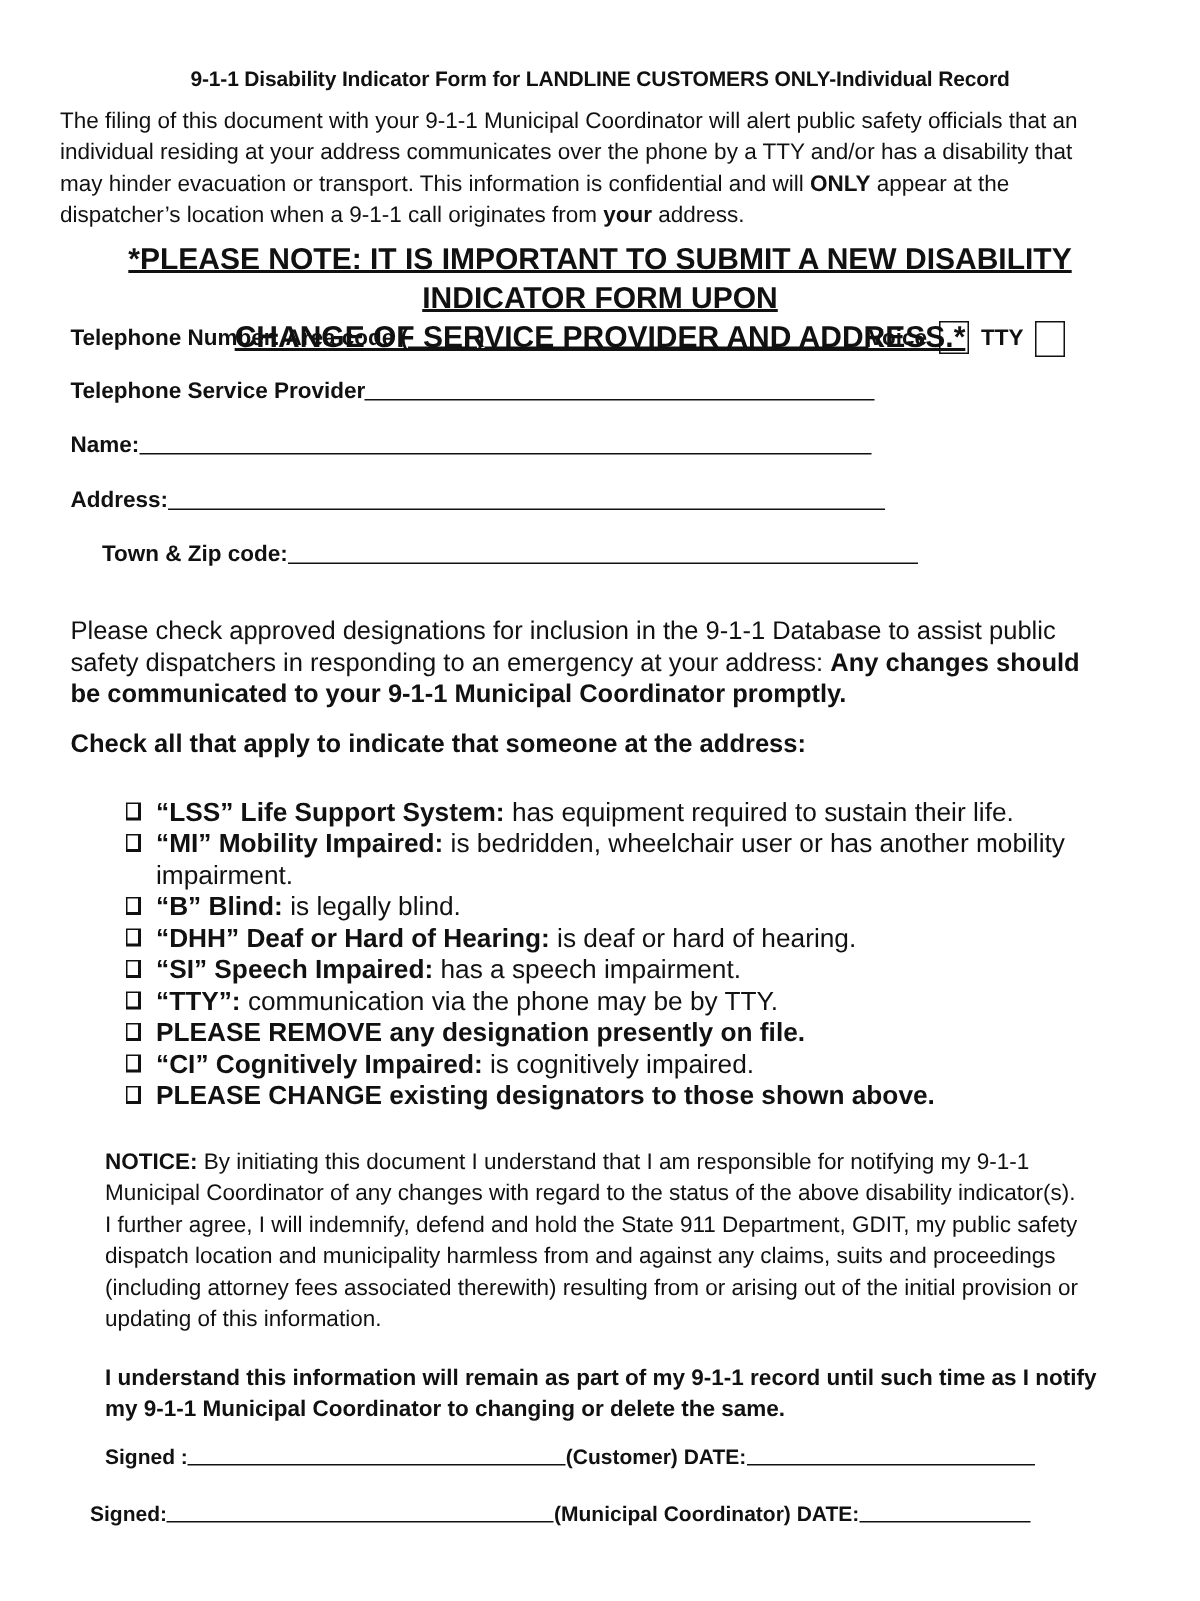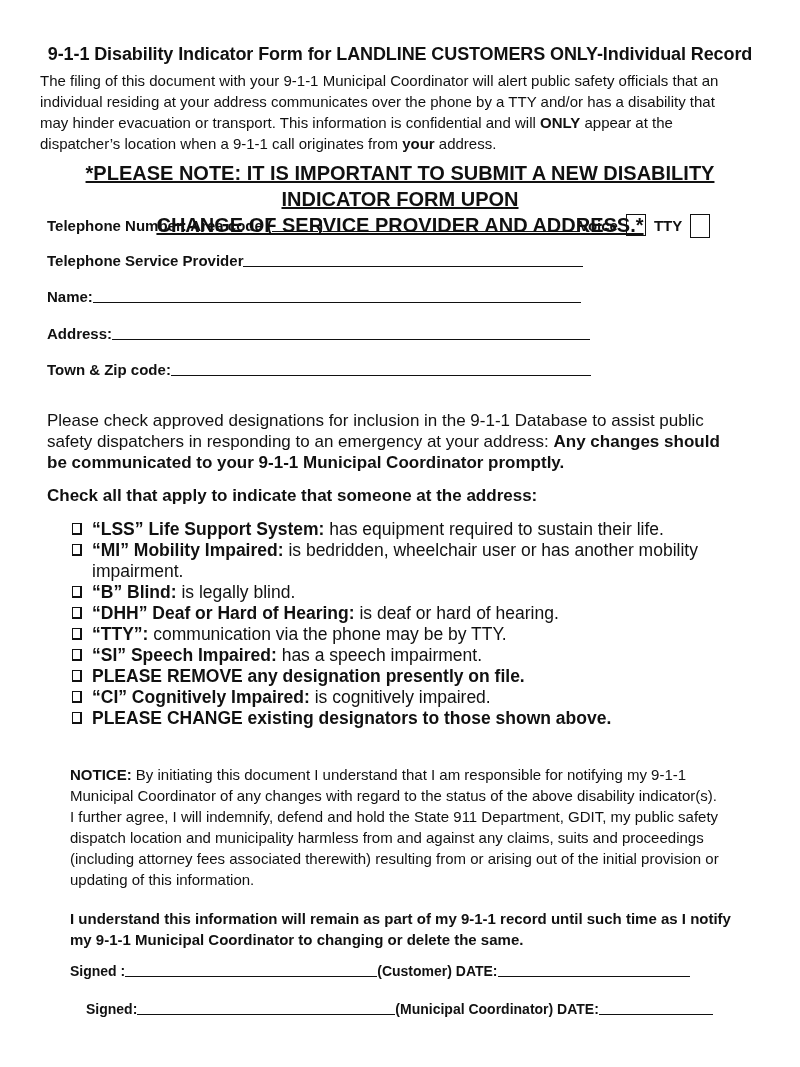--- a/index.html
+++ b/index.html
@@ -2,21 +2,21 @@
 <html><head>
 <meta charset="utf-8">
 <style>
   html, body { margin: 0; padding: 0; background: #ffffff; }
   body {
     width: 800px; height: 1067px; position: relative; overflow: hidden;
     font-family: "Liberation Sans", sans-serif; color: #111111;
   }
   .title {
     position: absolute; left: 0; top: 44px; width: 800px; text-align: center;
-    font-weight: bold; font-size: 18px; letter-spacing: -0.1px;
+    font-weight: bold; font-size: 14px; letter-spacing: -0.1px;
   }
   .intro {
     position: absolute; left: 40px; top: 70px; width: 720px; 
     font-size: 15px; line-height: 21px;
   }
   .note {
     position: absolute; left: 40px; top: 160px; width: 720px; text-align: center;
     font-size: 20px; font-weight: bold; text-decoration: underline; line-height: 26px;
   }
   .field-row {
@@ -25,21 +25,21 @@
   .field-line { display: inline-block; border-bottom: 1.3px solid #111; height: 14px; margin-bottom: 2px; }
   .box {
     display: inline-block; width: 20px; height: 22px; border: 1.3px solid #111; margin-left: 8px; margin-right: 8px;
     vertical-align: middle; box-sizing: border-box;
   }
   .para {
     position: absolute; left: 47px; width: 680px; font-size: 17px; line-height: 21px;
   }
   .checklist {
     position: absolute; left: 72px; top: 519px; width: 690px; font-size: 17.5px; line-height: 21px;
-    margin: 0; padding: 0; list-style: none;
+    margin: 12px; padding: 0; list-style: none;
   }
   .checklist li { display: flex; align-items: flex-start; }
   .checklist .cb {
     display: inline-block; width: 10px; height: 12px; border: 1.5px solid #111; border-right-width: 2.5px; border-bottom-width: 2.5px;
     margin-top: 4px; margin-right: 10px; flex: 0 0 auto; box-sizing: border-box;
   }
   .notice {
     position: absolute; left: 70px; top: 764px; width: 650px; font-size: 15px; line-height: 21px;
   }
   .understand {
@@ -86,21 +86,21 @@
 <div class="field-row" style="top:288px;">
   <span>Name:</span>
   <span class="field-line" style="width:488px;"></span>
 </div>
 
 <div class="field-row" style="top:325px;">
   <span>Address:</span>
   <span class="field-line" style="width:478px;"></span>
 </div>
 
-<div class="field-row" style="top:361px;">
+<div class="field-row" style="top:361px;margin-left:21px;">
   <span>Town &amp; Zip code:</span>
   <span class="field-line" style="width:420px;"></span>
 </div>
 
 <div class="para" style="top:410px;">
   <span>Please check approved designations for inclusion in the 9-1-1 Database to assist public safety dispatchers in responding to an emergency at your address:  </span><b>Any changes should be communicated to your 9-1-1 Municipal Coordinator promptly.</b>
 </div>
 
 <div class="para" style="top:485px; font-weight:bold;">Check all that apply to indicate that someone at the address:</div>
 
@@ -116,25 +116,25 @@
   <li>
       <span class="cb"></span>
       <span><b>“B” Blind:</b><span> is legally blind.</span></span>
     </li>
   <li>
       <span class="cb"></span>
       <span><b>“DHH” Deaf or Hard of Hearing:</b><span> is deaf or hard of hearing.</span></span>
     </li>
   <li>
       <span class="cb"></span>
-      <span><b>“TTY”:</b><span> communication via the phone may be by TTY.</span></span>
+      <span><b>“SI” Speech Impaired:</b><span> has a speech impairment.</span></span>
     </li>
   <li>
       <span class="cb"></span>
-      <span><b>“SI” Speech Impaired:</b><span> has a speech impairment.</span></span>
+      <span><b>“TTY”:</b><span> communication via the phone may be by TTY.</span></span>
     </li>
   <li>
       <span class="cb"></span>
       <span><b>PLEASE REMOVE any designation presently on file.</b><span></span></span>
     </li>
   <li>
       <span class="cb"></span>
       <span><b>“CI” Cognitively Impaired:</b><span> is cognitively impaired.</span></span>
     </li>
   <li>
@@ -149,18 +149,18 @@
 
 <div class="understand">I understand this information will remain as part of my 9-1-1 record until such time as I notify my 9-1-1 Municipal Coordinator to changing or delete the same.</div>
 
 <div class="sig-row" style="left:70px; top:962px;">
   <span>Signed :</span>
   <span class="sig-line" style="width:252px;"></span>
   <span>(Customer) DATE:</span>
   <span class="sig-line" style="width:192px;"></span>
 </div>
 
-<div class="sig-row" style="left:60px; top:1000px;margin-left:26px;">
+<div class="sig-row" style="left:60px; top:1000px;">
   <span>Signed:</span>
   <span class="sig-line" style="width:258px;"></span>
   <span>(Municipal Coordinator) DATE:</span>
   <span class="sig-line" style="width:114px;"></span>
 </div>
 
 </body></html>

